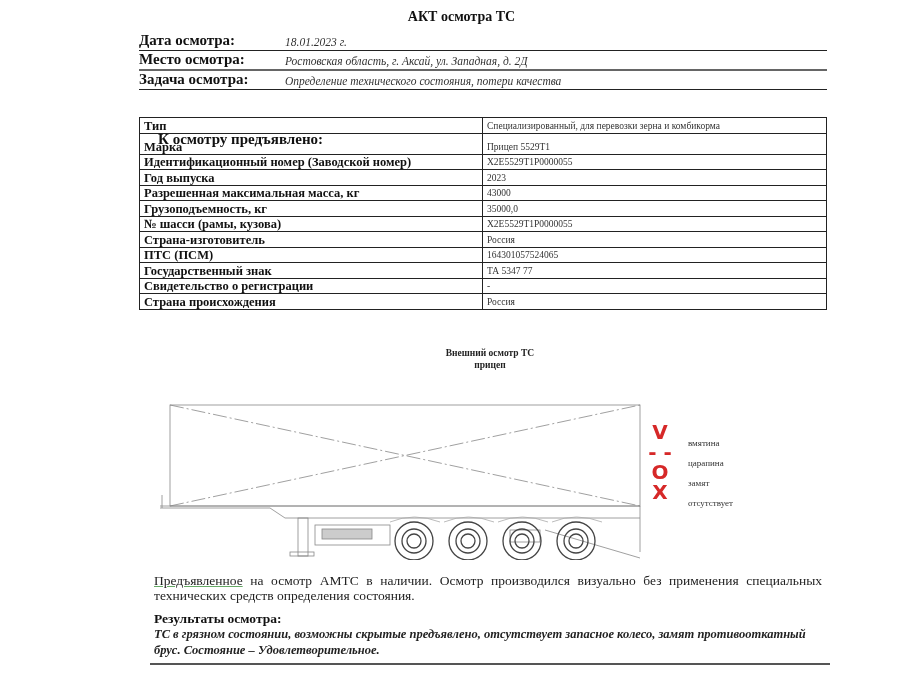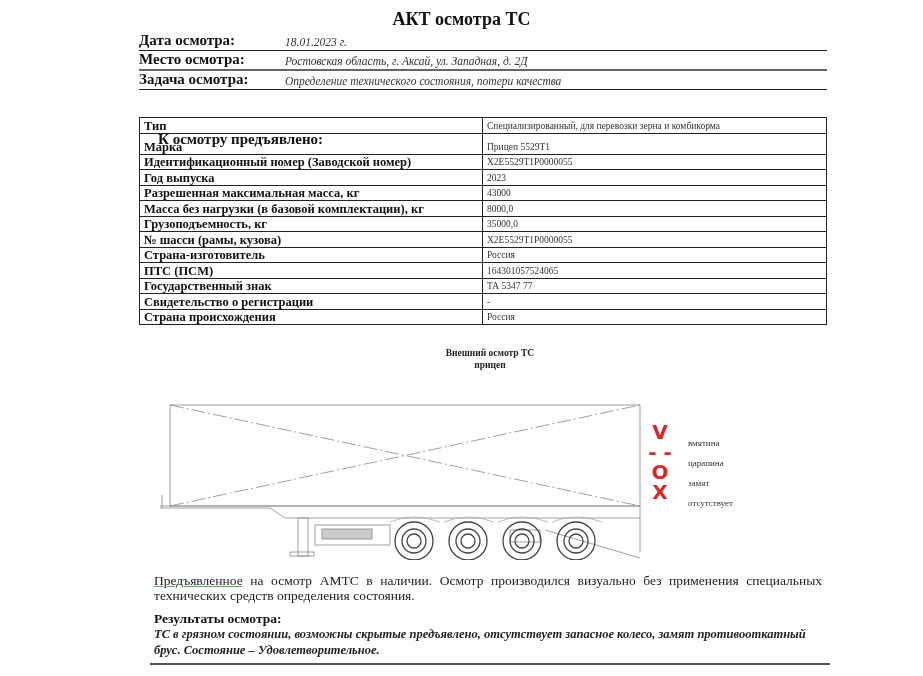--- a/index.html
+++ b/index.html
@@ -2,21 +2,21 @@
 <html><head>
   <meta charset="utf-8">
   <style>
     html, body { margin: 0; padding: 0; background: #ffffff; }
     body {
       width: 923px; height: 676px; position: relative; overflow: hidden;
       font-family: "Liberation Serif", "DejaVu Serif", serif; color: #111;
     }
     .title {
       position: absolute; left: 0; width: 923px; top: 9px; text-align: center;
-      font-weight: bold; font-size: 18px;
+      font-weight: bold; font-size: 14px;
     }
     .info-row {
       position: absolute; left: 139px; width: 688px; height: 19px;
       border-bottom: 1px solid #222;
     }
     .info-row.thick { border-bottom: 2px solid #666; }
     .info-label {
       position: absolute; left: 0; bottom: 1px; font-weight: bold; font-size: 15px;
     }
     .info-value {
@@ -100,24 +100,20 @@
         <td class="k">Идентификационный номер (Заводской номер)</td>
         <td class="v">X2E5529T1P0000055</td>
       </tr>
   <tr>
         <td class="k">Год выпуска</td>
         <td class="v">2023</td>
       </tr>
   <tr>
         <td class="k">Разрешенная максимальная масса, кг</td>
         <td class="v">43000</td>
-      </tr>
-  <tr>
-        <td class="k">Масса без нагрузки (в базовой комплектации), кг</td>
-        <td class="v">8000,0</td>
       </tr>
   <tr>
         <td class="k">Грузоподъемность, кг</td>
         <td class="v">35000,0</td>
       </tr>
   <tr>
         <td class="k">№ шасси (рамы, кузова)</td>
         <td class="v">X2E5529T1P0000055</td>
       </tr>
   <tr>

